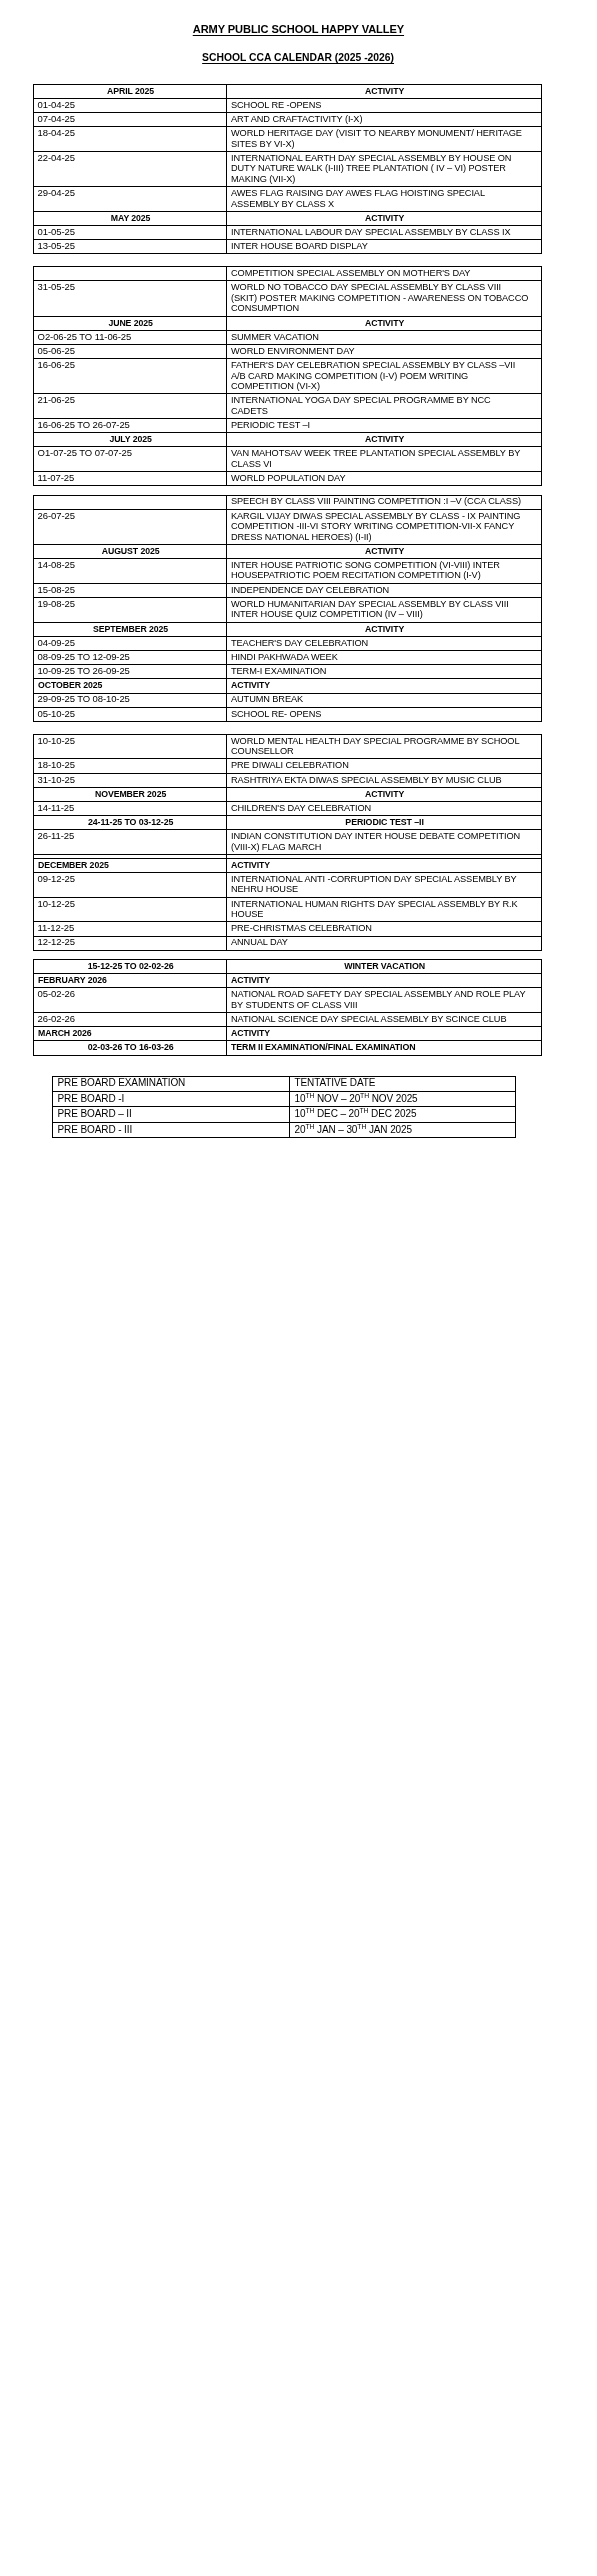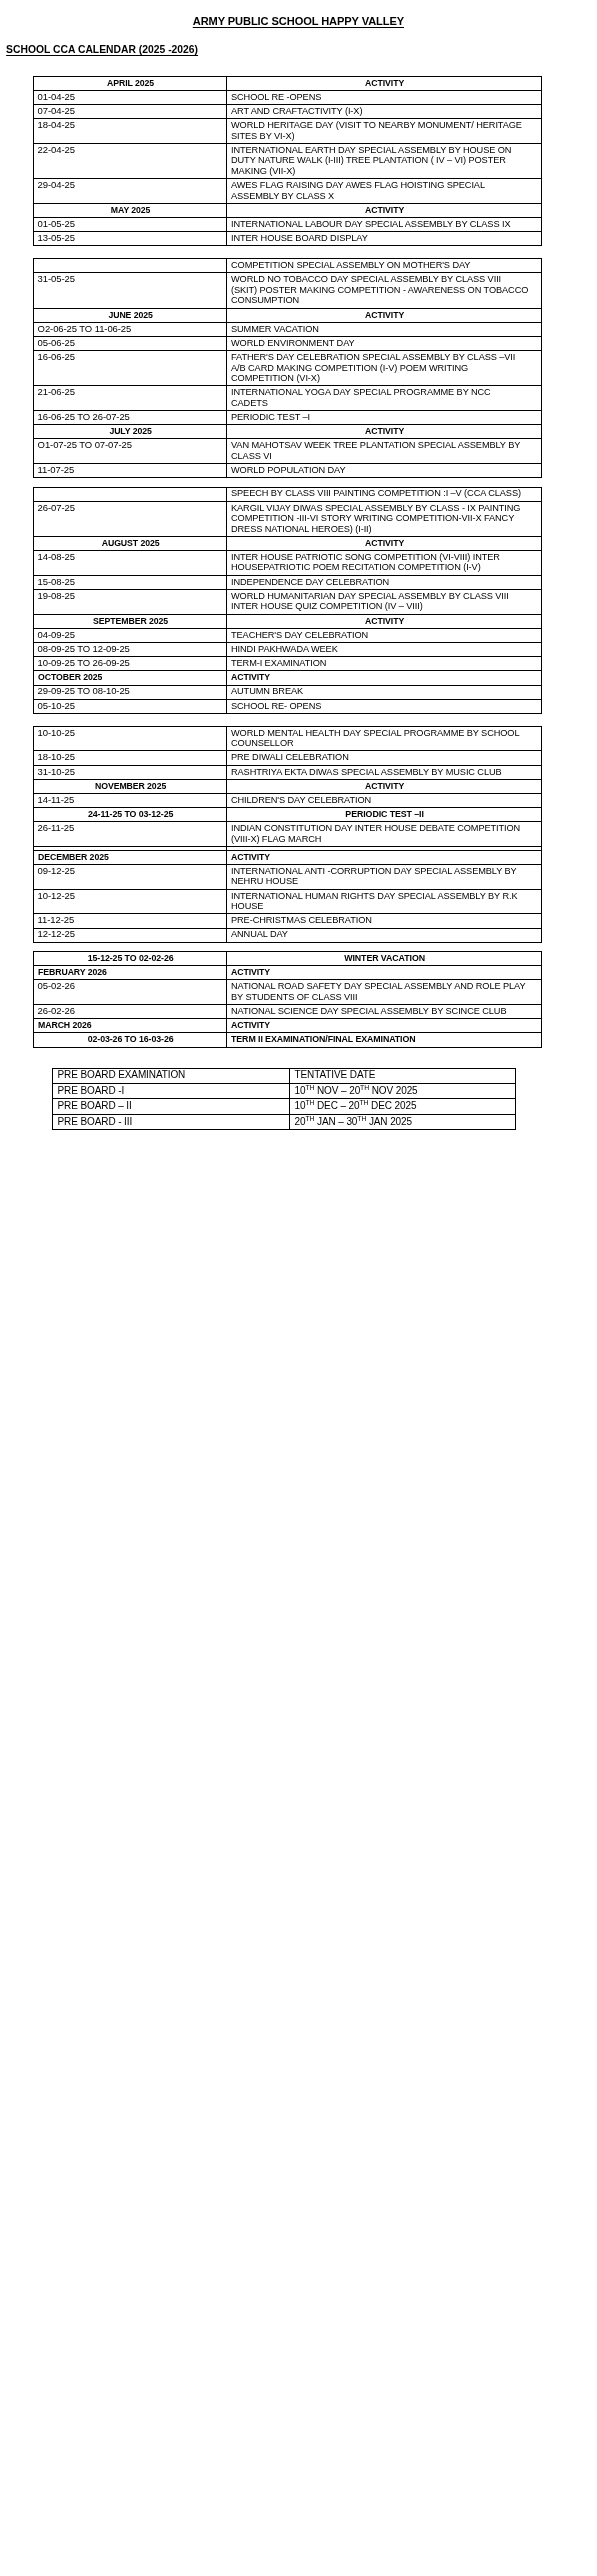--- a/index.html
+++ b/index.html
@@ -15,33 +15,34 @@
     position: relative;
     overflow: hidden;
   }
   .page {
     width: 597px;
     position: relative;
   }
 
   
   .title-block {
-    padding-top: 12px;
+    padding-top: 20px;
     text-align: center;
   }
   .doc-title {
     font-size: 11.8px;
     font-weight: bold;
     letter-spacing: -0.1px;
     text-decoration: underline;
     text-underline-offset: 1.8px;
     display: inline-block;
     transform: scaleX(0.94);
   }
   .doc-subtitle-wrap {
+    text-align: center;
     margin-top: 11.8px;
   }
   .doc-subtitle {
     font-size: 11px;
     font-weight: bold;
     text-decoration: underline;
     text-underline-offset: 1.8px;
     display: inline-block;
     transform: scaleX(0.94);
   }

